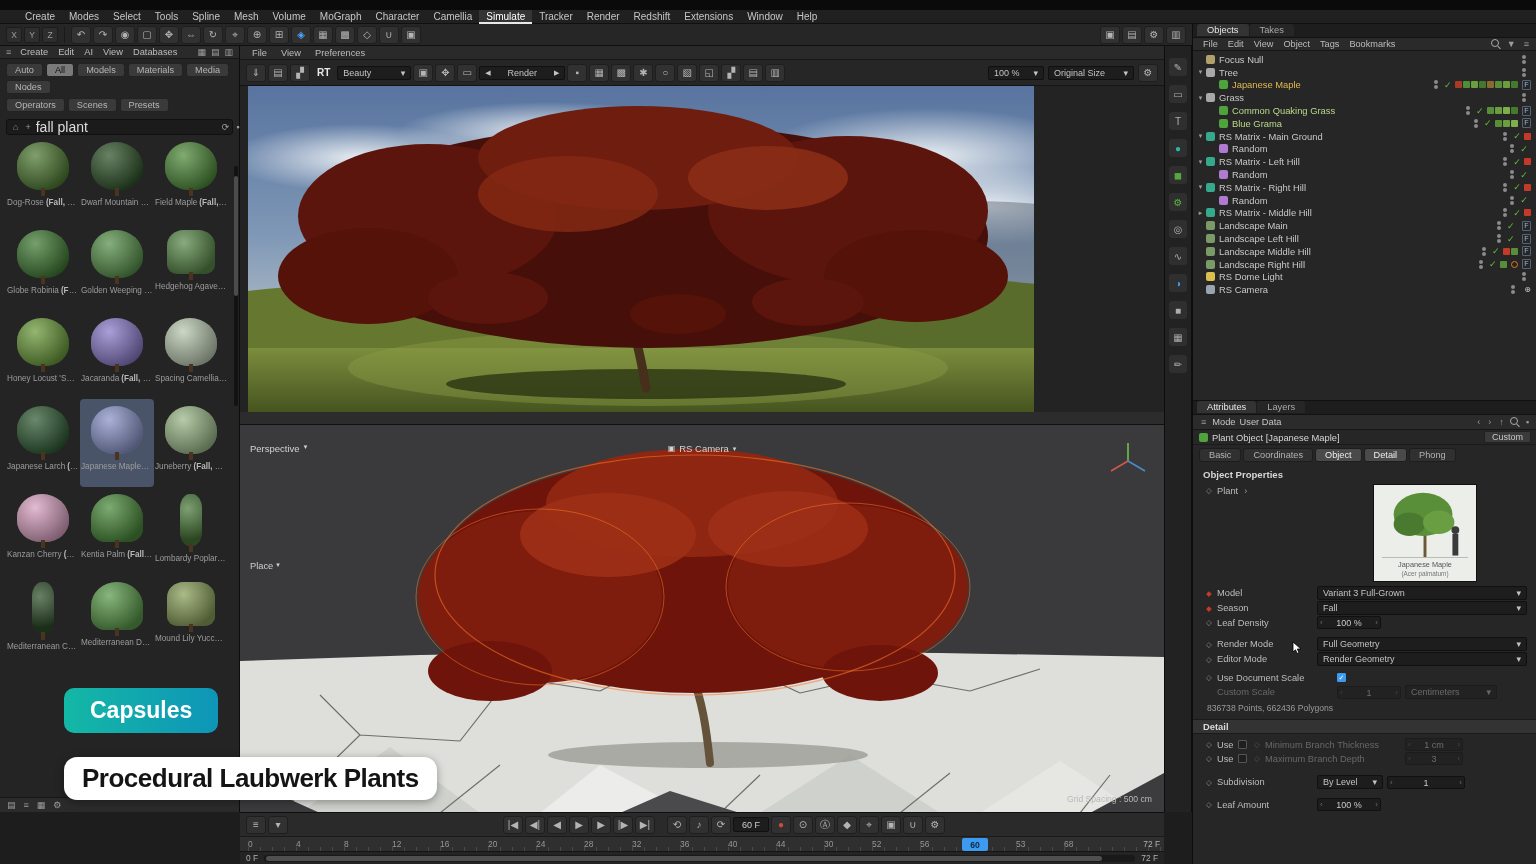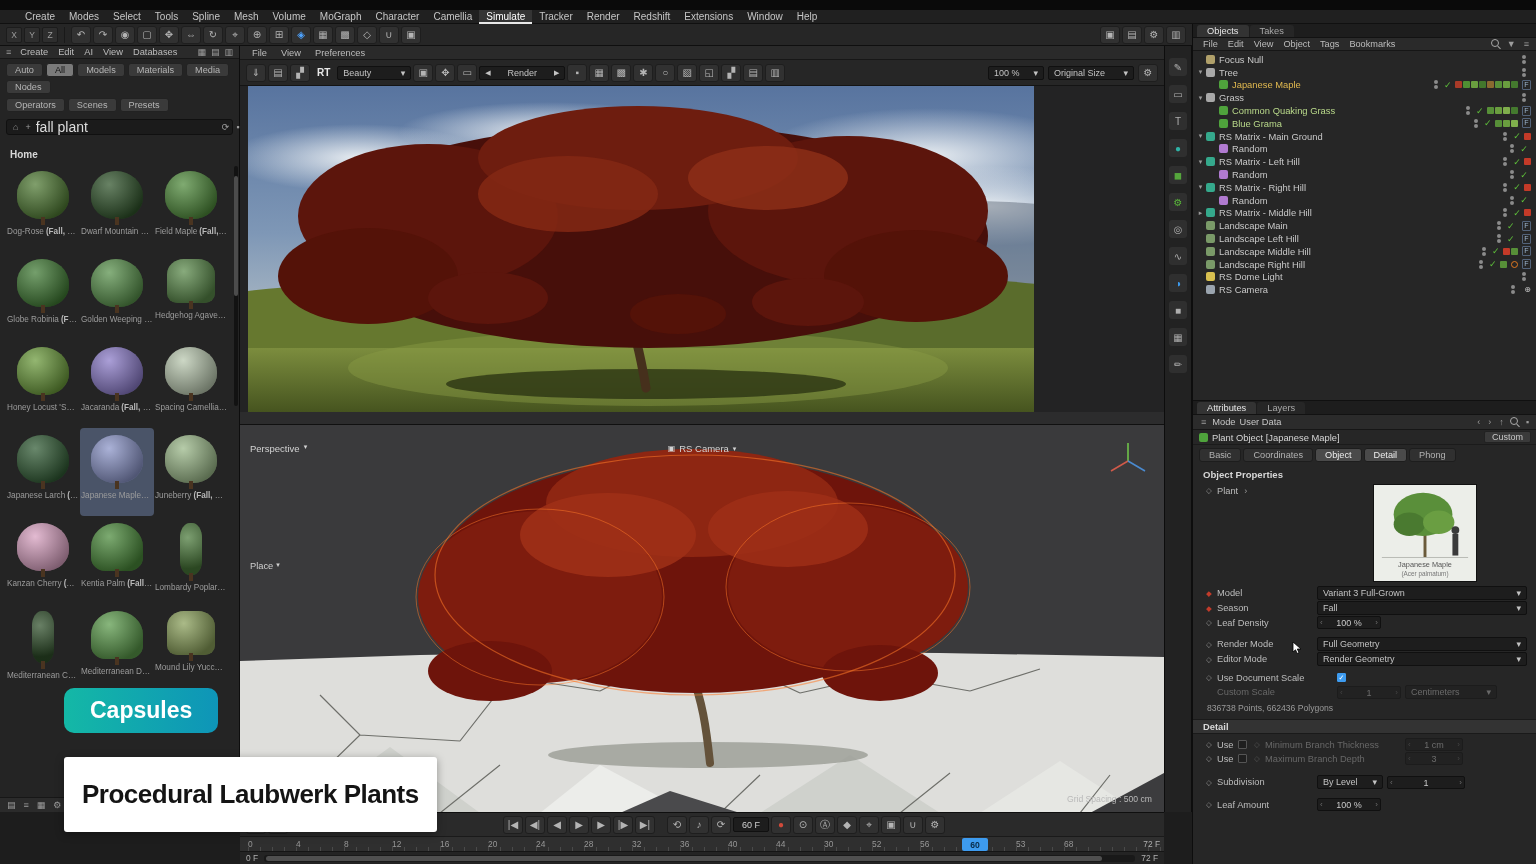--- a/index.html
+++ b/index.html
@@ -100,21 +100,21 @@
   
   #right-strip { position:absolute; left:1164px; top:46px; width:28px; height:766px; background:#222;
     border-left:1px solid #0d0d0d; border-right:1px solid #0d0d0d; display:flex; flex-direction:column;
     align-items:center; gap:9px; padding-top:12px; }
   .strip-icon { width:18px; height:18px; display:flex; align-items:center; justify-content:center;
     border-radius:3px; background:#2f2f2f; font-size:10px; color:#aeaeae; }
 
   
   #right-panel { position:absolute; left:1192px; top:24px; width:344px; height:840px; background:#262626;
     border-left:1px solid #0d0d0d; }
-  .panel-tabs { height:14px; display:flex; align-items:center; gap:1px; background:#1d1d1d;
+  .panel-tabs { height:14px; display:flex; align-items:flex-start; gap:1px; background:#1d1d1d;
     padding:0 4px; border-bottom:1px solid #121212; }
   .panel-tab { padding:1px 10px; font-size:9.3px; color:#a8a8a8; background:#262626;
     border-radius:3px 3px 0 0; }
   .panel-tab.active { color:#e4e4e4; background:#333; }
   .op-menu { height:13px; display:flex; align-items:center; gap:2px; padding:0 5px; background:#2a2a2a;
     border-bottom:1px solid #161616; }
   .op-menu-item { padding:0 5px; font-size:9.2px; color:#bdbdbd; }
   .op-right { margin-left:auto; display:flex; gap:4px; align-items:center; }
   .search-ic { position:relative; width:10px; height:10px; display:inline-block; }
   .search-ic::before { content:""; position:absolute; width:6px; height:6px; border:1px solid #a8a8a8;
@@ -197,22 +197,22 @@
   .ruler-end { position:absolute; right:4px; top:0; font-size:8.4px; color:#b0b0b0; line-height:14px; }
   .tl-range { height:13px; background:#242424; display:flex; align-items:center; gap:6px; padding:0 6px;
     font-size:8.4px; color:#b0b0b0; border-top:1px solid #151515; }
   .range-track { flex:1; height:7px; background:#191919; border-radius:3px; position:relative; }
   .range-track::after { content:""; position:absolute; left:2px; top:1px; height:5px; width:96%;
     background:#4f4f4f; border-radius:3px; }
 
   
   #capsules-badge { position:absolute; left:64px; top:688px; padding:9px 26px; border-radius:10px;
     background:linear-gradient(90deg,#14b8a6,#0e95b8); color:#fff; font-size:23px; font-weight:bold; }
-  #main-title { position:absolute; left:64px; top:757px; padding:22px 18px; background:#fff;
-    border-radius:3px; color:#141414; font-size:26px; font-weight:800; letter-spacing:-0.5px;
+  #main-title { position:absolute; left:64px; top:757px; padding:6px 18px; background:#fff;
+    border-radius:13px; color:#141414; font-size:26px; font-weight:800; letter-spacing:-0.5px;
     box-shadow:0 2px 8px rgba(0,0,0,.35); }
   #cursor { position:absolute; left:1292px; top:641px; width:10px; height:14px; z-index:50; }
 </style>
 </head>
 <body>
 
 <div id="app">
 
   <div id="titlebar"></div>
 
@@ -323,21 +323,20 @@
         <span class="ab-chip">Scenes</span>
         <span class="ab-chip">Presets</span>
       </div>
     <div class="ab-search">
       <span class="icon-plain">⌂</span>
       <span class="icon-plain">+</span>
       <input class="ab-search-input" value="fall plant" style="">
       <span class="icon-plain">⟳</span>
       <span class="icon-plain">▪</span>
     </div>
-    <div class="ab-section">Home</div>
     <div class="ab-grid">
 
         <div class="ab-item">
           <div class="ab-thumb s-bush" style="background: rgb(79, 122, 51);"></div>
           <div class="ab-caption">
             <span>Dog-Rose</span><b>(Fall, Plant)</b>
           </div>
         </div>
 
         <div class="ab-item">

